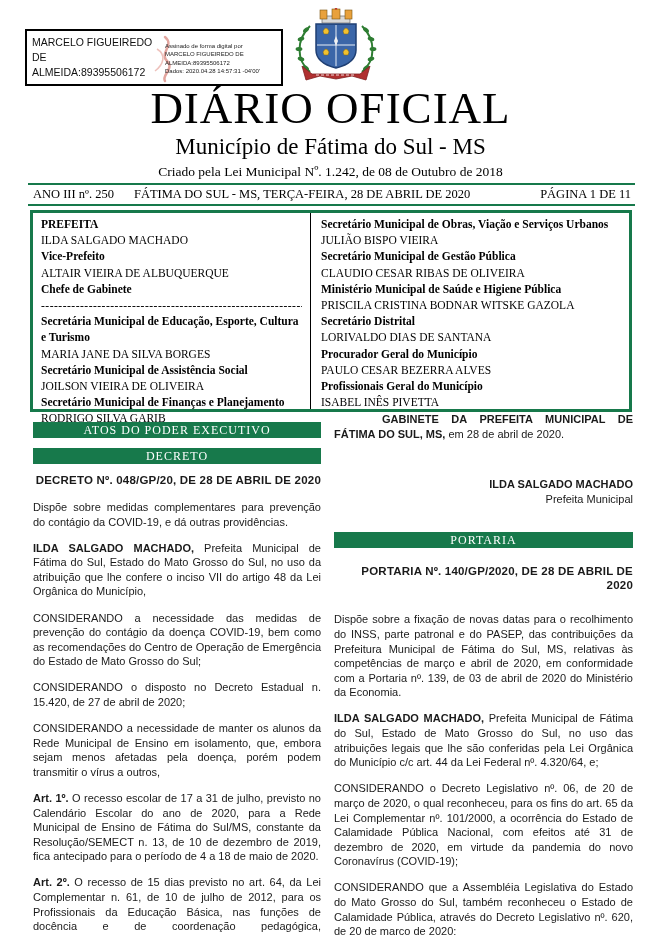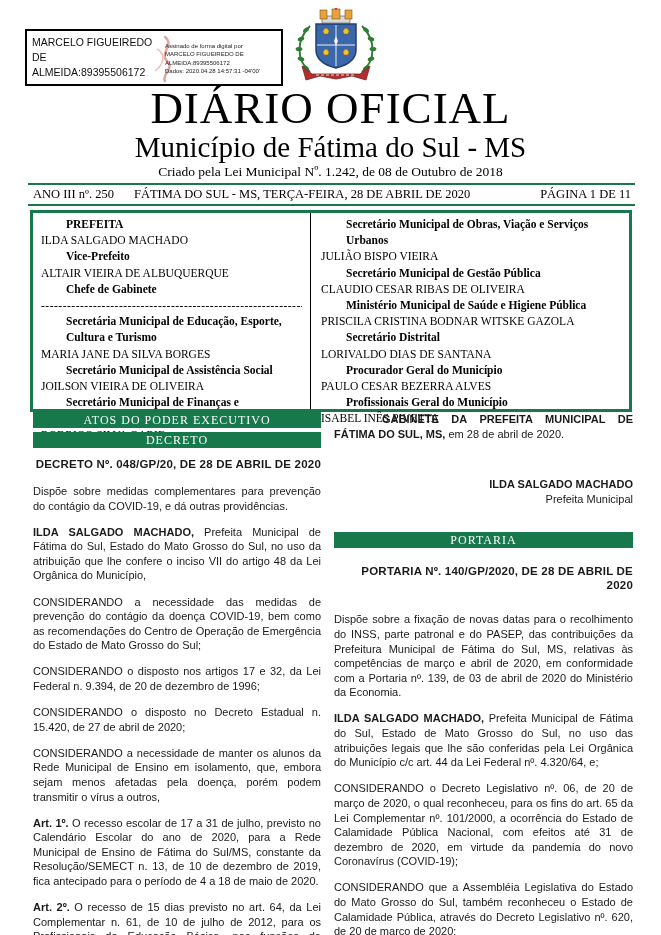--- a/index.html
+++ b/index.html
@@ -31,21 +31,21 @@
   }
   
   .crest{position:absolute;left:282px;top:8px;width:108px;height:80px;}
   
   .mast-title{
     position:absolute;top:84px;left:0;right:0;text-align:center;
     font-size:45px;font-weight:400;letter-spacing:1px;line-height:48px;
   }
   .mast-subtitle{
     position:absolute;top:134px;left:0;right:0;text-align:center;
-    font-size:29px;line-height:26px;
+    font-size:23px;line-height:26px;
   }
   .mast-creation{
     position:absolute;top:164px;left:0;right:0;text-align:center;
     font-size:13.5px;line-height:16px;
   }
   .edition-bar{
     position:absolute;top:183px;left:28px;right:26px;
     border-top:2px solid var(--accent-green);
     border-bottom:2px solid var(--accent-green);
     padding:2px 4px 2px 5px;font-size:12.5px;line-height:15px;
@@ -53,34 +53,34 @@
   }
   .edition-left{display:flex;gap:20px;}
   
   .officials{
     position:absolute;top:210px;left:30px;width:602px;height:202px;
     border:3px solid var(--accent-green);display:flex;background:#fff;
   }
   .off-col{padding:3px 8px 3px 8px;font-size:11.5px;line-height:16.2px;}
   .off-col.left{width:278px;border-right:1px solid #000;}
   .off-col.right{flex:1;padding-left:10px;}
-  .off-line.bold{font-weight:bold;margin-left:25px;}
+  .off-line.bold{font-weight:bold;}
   .off-line.divider{white-space:nowrap;overflow:hidden;letter-spacing:0.5px;}
   
   .main-cols{
     position:absolute;top:412px;left:33px;width:600px;
     display:grid;grid-template-columns:288px 299px;column-gap:13px;
     font-family:"Liberation Sans", sans-serif;font-size:11px;line-height:14.6px;
     color:var(--body-ink);
   }
   .col{min-width:0;}
   .section-bar{
     background:var(--accent-green);color:var(--bar-text);
     font-family:"Liberation Serif", serif;font-size:12px;letter-spacing:1px;
-    text-align:center;height:16px;line-height:16px;margin-bottom:4px;
+    text-align:center;height:16px;line-height:16px;margin-bottom:4px;margin-top:10px;
   }
   .doc-heading{
     font-weight:bold;text-align:right;font-size:11.5px;letter-spacing:.2px;
     margin:9px 0 13px 0;line-height:14px;
   }
   .doc-heading.portaria-h{margin:16px 0 20px 0;}
   p.body-p{text-align:justify;margin:0 0 11.5px 0;}
   p.body-p b{font-weight:bold;}
   p.gabinete{text-indent:48px;margin-bottom:36px;}
   .signer{ text-align:right;margin:0 0 26px 0;line-height:14.6px;}
@@ -188,21 +188,20 @@
   <div class="main-cols">
 
     <div class="col">
       <div class="section-bar">ATOS DO PODER EXECUTIVO</div>
       <div class="section-bar">DECRETO</div>
       <div class="doc-heading">DECRETO Nº. 048/GP/20, DE 28 DE ABRIL DE 2020</div>
 
       <p class="body-p"><b></b><span>Dispõe sobre medidas complementares para prevenção do contágio da COVID-19, e dá outras providências.</span></p>
       <p class="body-p"><b>ILDA SALGADO MACHADO,</b><span> Prefeita Municipal de Fátima do Sul, Estado do Mato Grosso do Sul, no uso da atribuição que lhe confere o inciso VII do artigo 48 da Lei Orgânica do Município,</span></p>
       <p class="body-p"><b></b><span>CONSIDERANDO a necessidade das medidas de prevenção do contágio da doença COVID-19, bem como as recomendações do Centro de Operação de Emergência do Estado de Mato Grosso do Sul;</span></p>
-      <p class="body-p"><b></b><span>CONSIDERANDO o disposto nos artigos 17 e 32, da Lei Federal n. 9.394, de 20 de dezembro de 1996;</span></p>
       <p class="body-p"><b></b><span>CONSIDERANDO o disposto no Decreto Estadual n. 15.420, de 27 de abril de 2020;</span></p>
       <p class="body-p"><b></b><span>CONSIDERANDO a necessidade de manter os alunos da Rede Municipal de Ensino em isolamento, que, embora sejam menos afetadas pela doença, porém podem transmitir o vírus a outros,</span></p>
       <p class="body-p"><b>Art. 1º.</b><span> O recesso escolar de 17 a 31 de julho, previsto no Calendário Escolar do ano de 2020, para a Rede Municipal de Ensino de Fátima do Sul/MS, constante da Resolução/SEMECT n. 13, de 10 de dezembro de 2019, fica antecipado para o período de 4 a 18 de maio de 2020.</span></p>
       <p class="body-p"><b>Art. 2º.</b><span> O recesso de 15 dias previsto no art. 64, da Lei Complementar n. 61, de 10 de julho de 2012, para os Profissionais da Educação Básica, nas funções de docência e de coordenação pedagógica, excepcionalmente, neste exercício letivo, terá início em 04 de maio de 2020.</span></p>
 
     </div>
 
     <div class="col">
       <p class="body-p gabinete"><b>GABINETE DA PREFEITA MUNICIPAL DE FÁTIMA DO SUL, MS,</b><span> em 28 de abril de 2020.</span></p>
 

